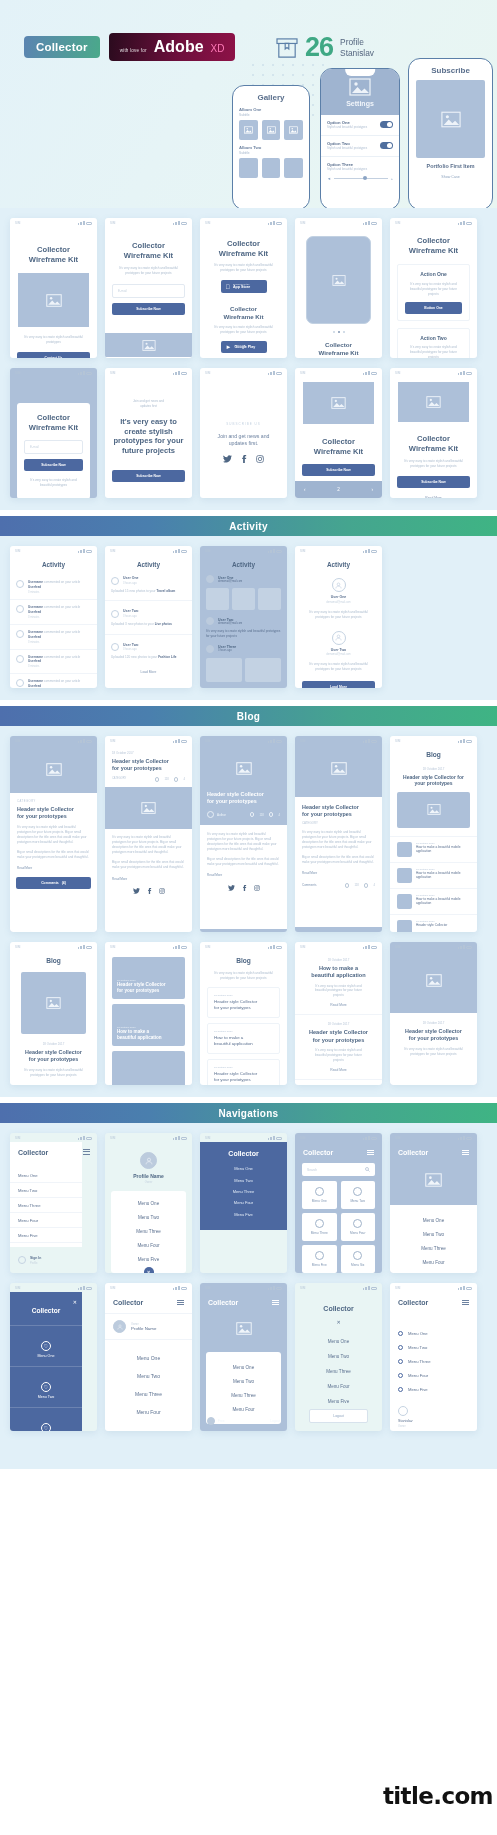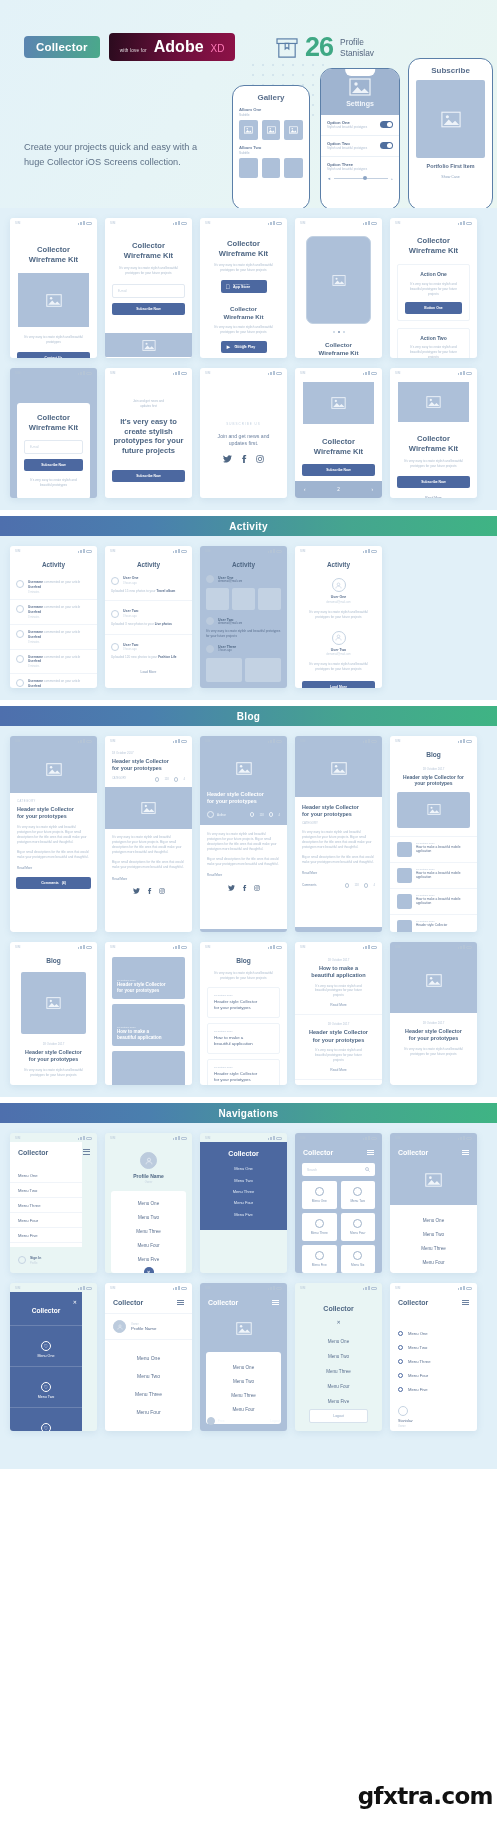--- a/index.html
+++ b/index.html
@@ -252,21 +252,20 @@
         <path d="M3 6 V21 H21 V6" fill="none" stroke="#5b7fa8" stroke-width="1.3"></path>
         <path d="M10 6 h4 v6 l-2-1.6 -2 1.6 z" fill="none" stroke="#5b7fa8" stroke-width="1.3"></path>
       </svg>
       <div class="num">26</div>
       <div class="lbl">
         <div>Profile</div>
         <div>Stanislav</div>
       </div>
     </div>
 
-    <div class="hero-sub">Create your projects quick and easy with a huge Collector iOS Screens collection.</div>
 
     <div class="phone ph-gallery">
       <div class="notch"></div>
       <div class="ph-title">Gallery</div>
       <div class="gal-label">Album One</div>
       <div class="gal-sub">Subtitle</div>
       <div class="gal-row">
         <div class="gal-cell">
           <svg width="9" height="8" viewBox="0 0 14 12">
               <rect x="1" y="1" width="12" height="10" fill="none" stroke="#fff" stroke-width="1"></rect>
@@ -1571,14 +1570,14 @@
         <div style="display:flex;flex-direction:column;align-items:flex-start;padding:10px 8px 0">
           <span class="ava" style="width:10px;height:10px"></span>
           <div style="font-size:3.6px;color:#5c7190;margin-top:3px">Stanislav</div>
           <div class="act-time">Owner</div>
         </div>
       </div>
     </div>
   </div>
 
   <div class="footer-gap"></div>
-  <div class="watermark">gfxtra.com</div>
+  <div class="watermark">title.com</div>
 </div>
 
 </body></html>

